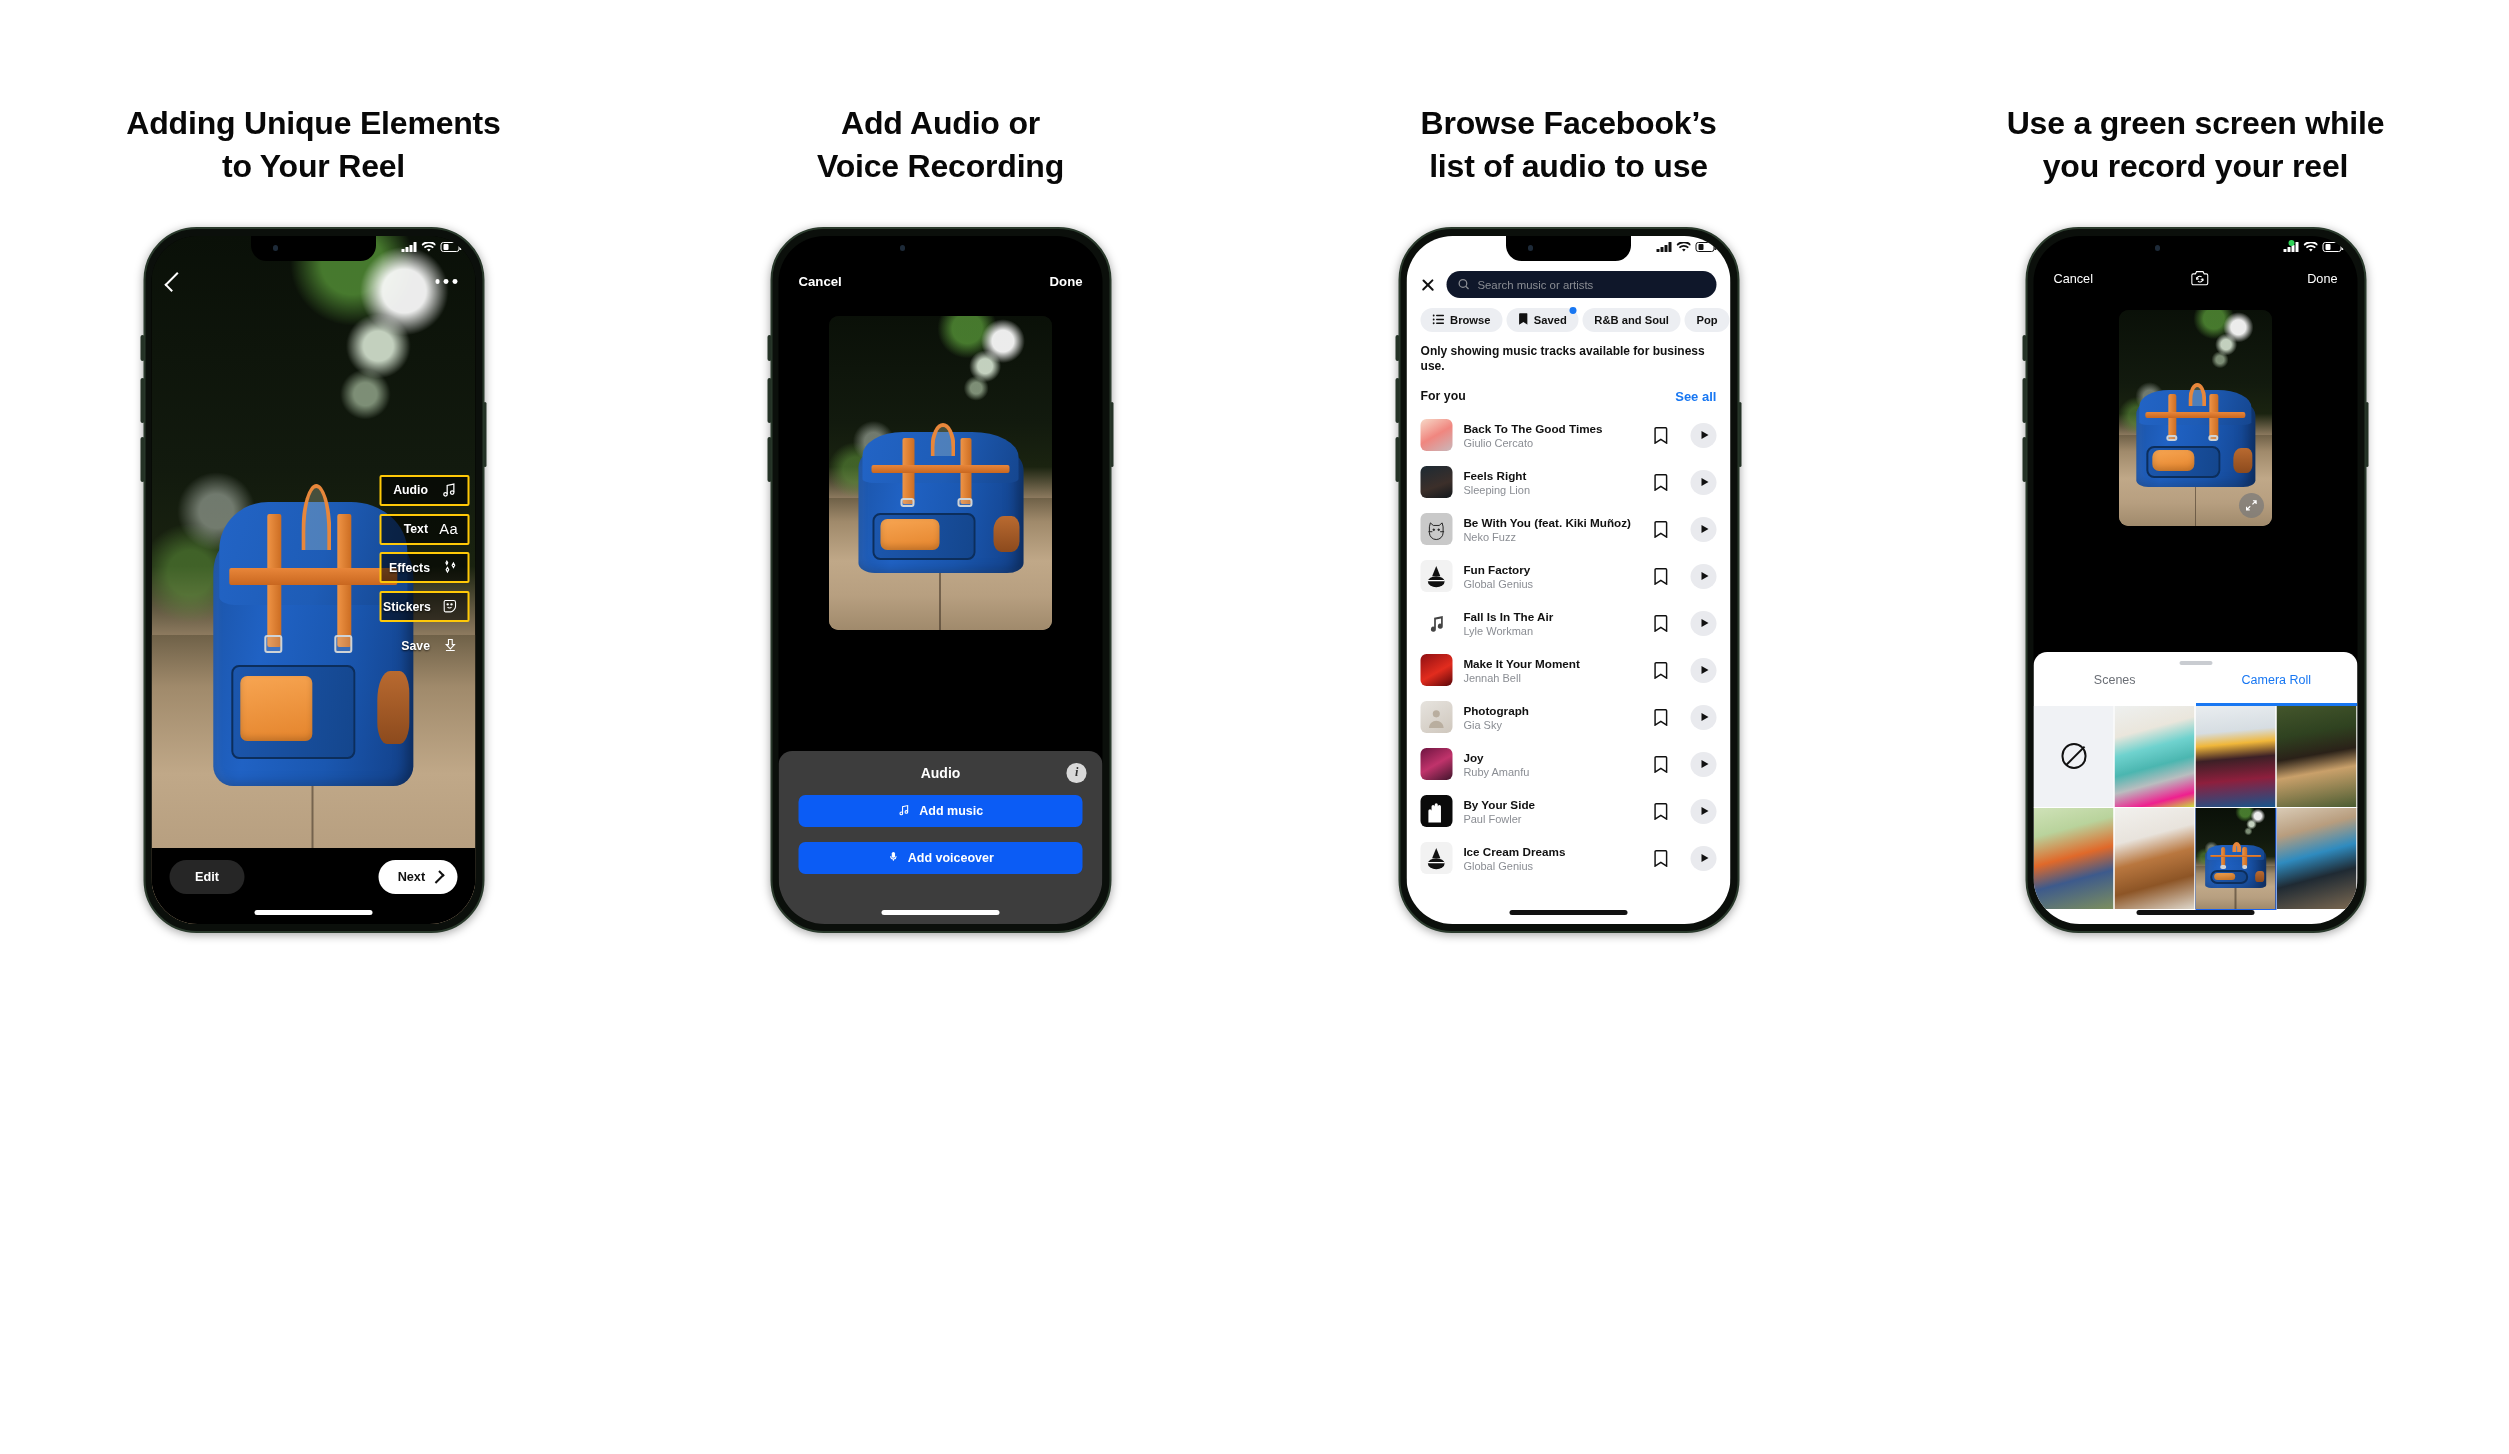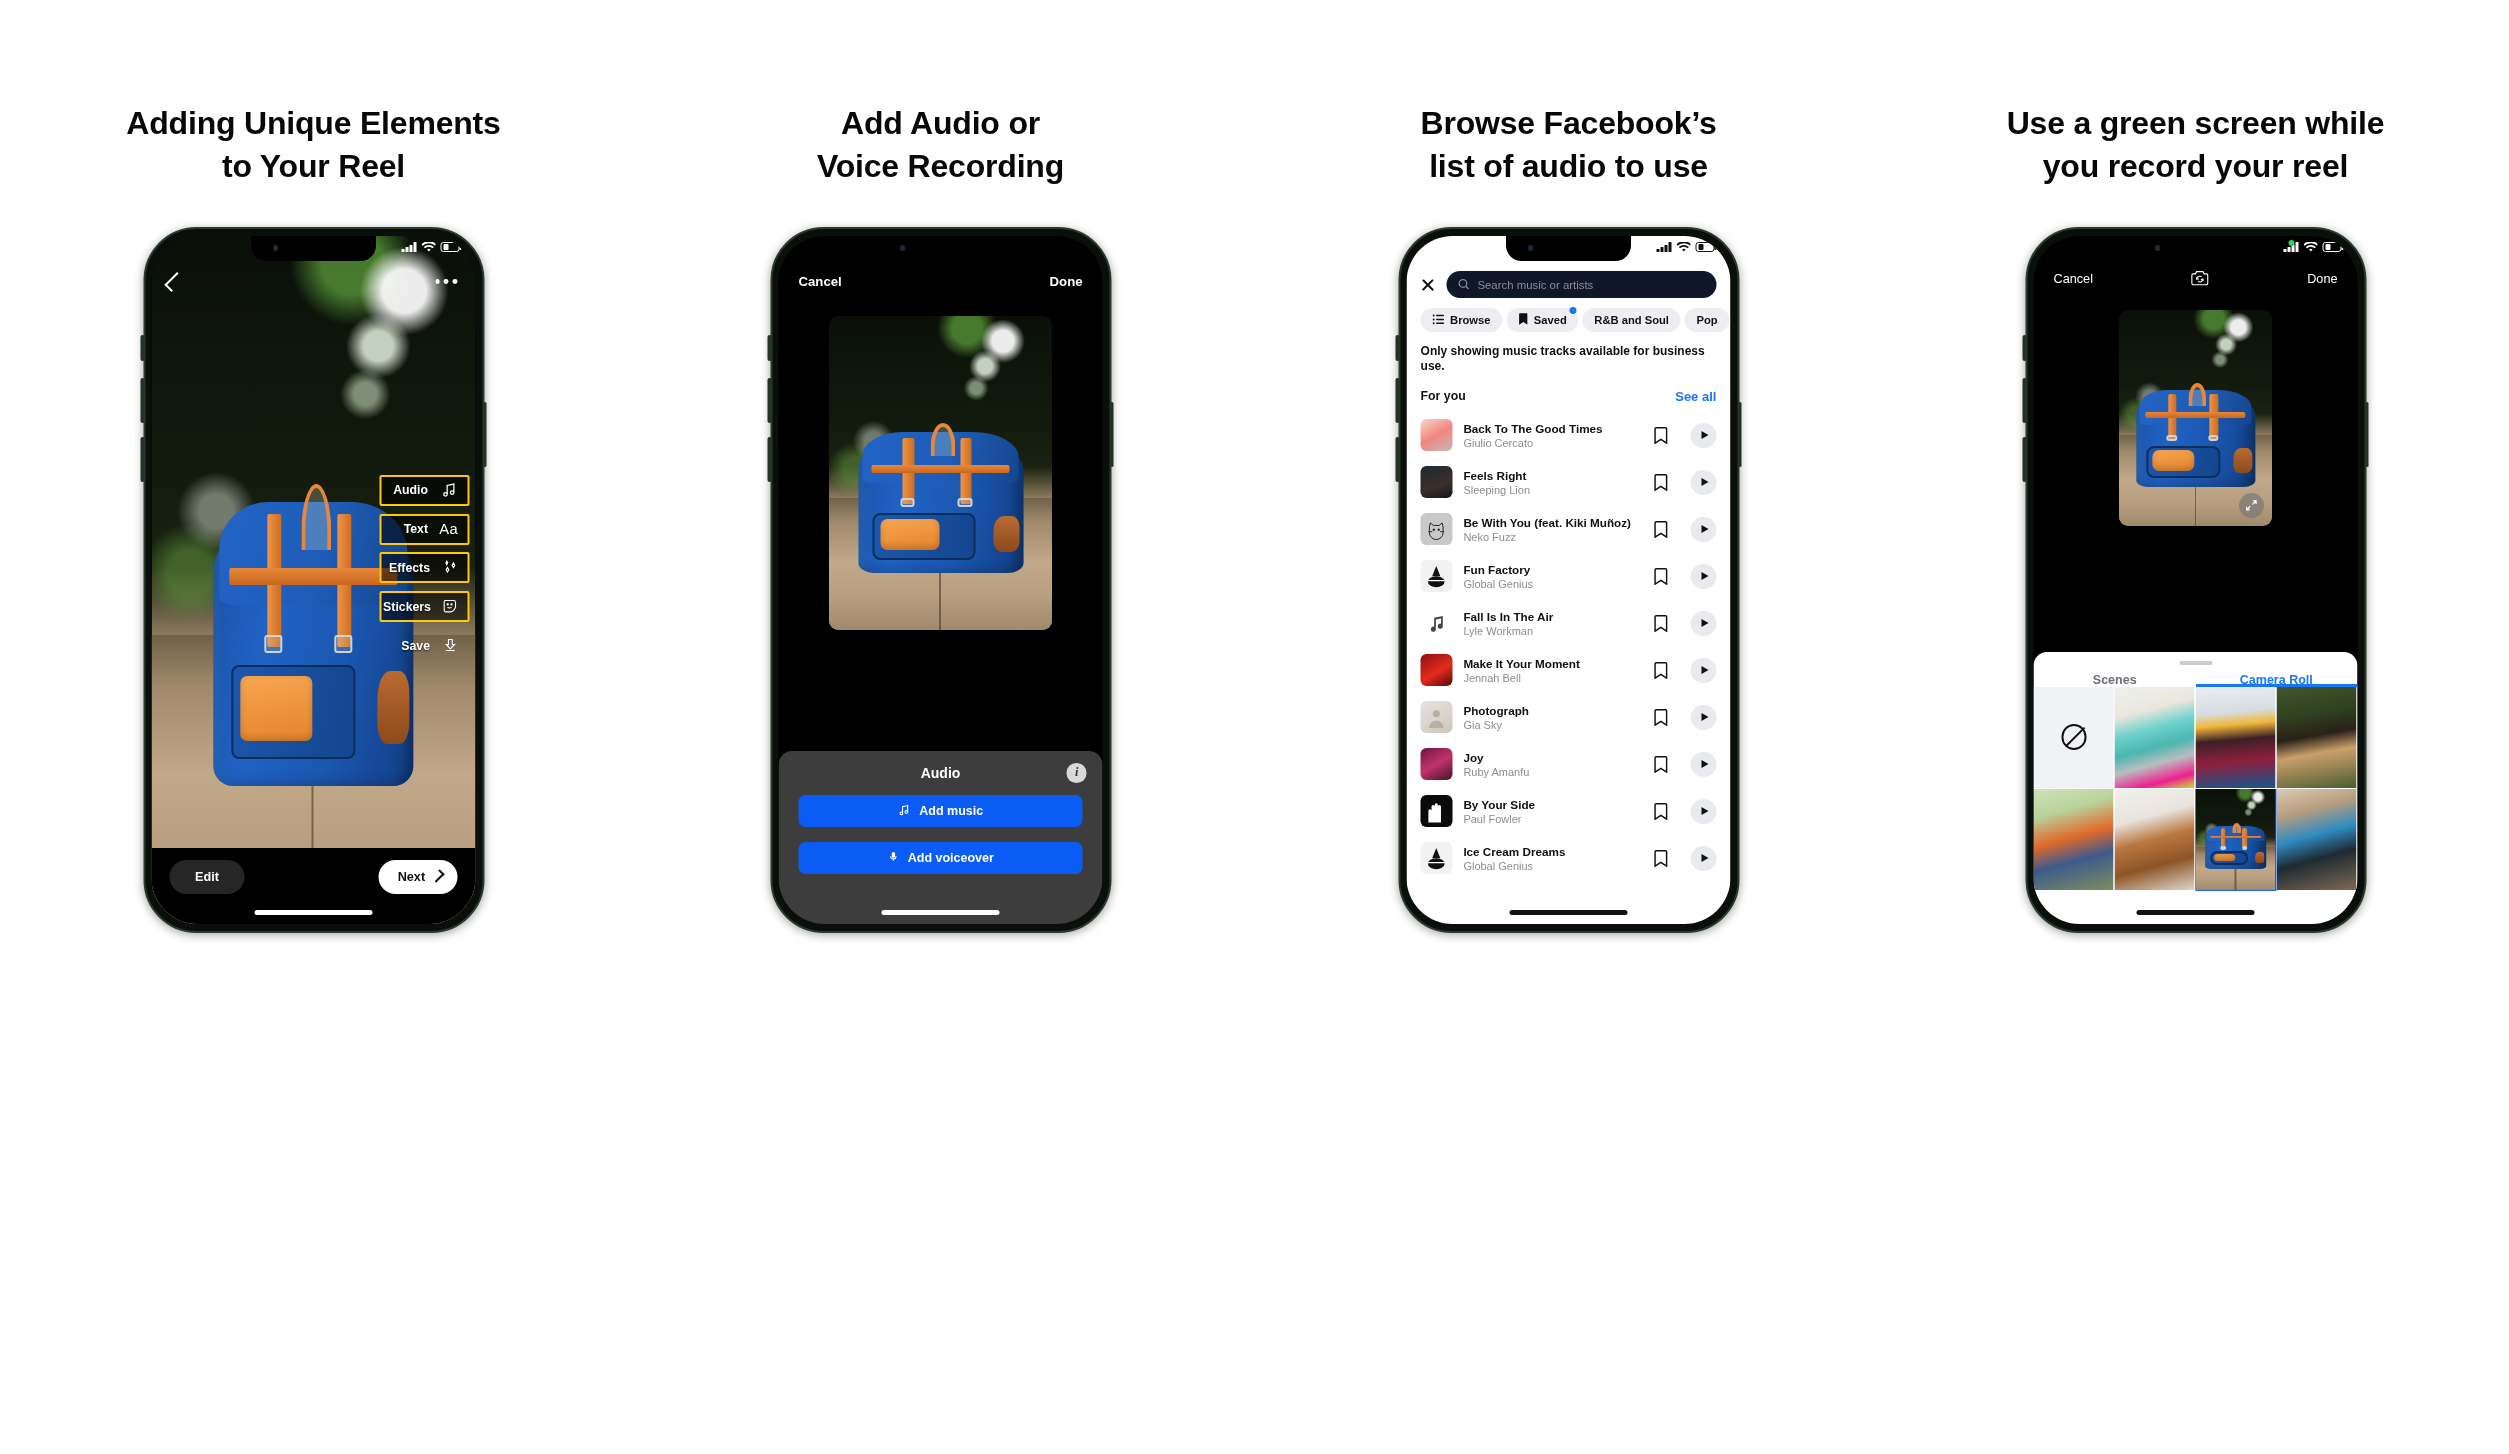--- a/index.html
+++ b/index.html
@@ -166,21 +166,21 @@
   }
   .toolbtn.hl{border:2.9px solid #FFC907;background:rgba(0,0,0,.55);border-radius:2px;}
   .toolbtn .ic{width:19.6px;height:19.6px;display:flex;align-items:center;justify-content:center;}
   .toolbtn svg{display:block;}
 
   .bottombar1{position:absolute;left:0;right:0;bottom:0;height:76px;background:#000;z-index:33;
     display:flex;align-items:flex-start;justify-content:space-between;padding:11.8px 17.6px 0;}
   .edit-btn{background:#262626;color:#fff;font-size:12.7px;font-weight:700;
     border-radius:19.6px;padding:9.8px 25.5px;}
   .next-btn{background:#fff;color:#111;font-size:12.7px;font-weight:700;
-    border-radius:19.6px;padding:9.8px 15.7px 9.8px 19.6px;display:flex;gap:9.8px;}
+    border-radius:19.6px;padding:9.8px 15.7px 9.8px 19.6px;display:flex;align-items:center;gap:9.8px;}
   .next-btn .ch{width:6.9px;height:11.8px;border-right:2.2px solid #111;border-top:2.2px solid #111;
     transform:rotate(45deg);}
 
   
   .topbar2{position:absolute;top:31px;left:0;right:0;height:29px;z-index:30;
     display:flex;align-items:center;justify-content:space-between;padding:0 19.6px;
     color:#fff;font-size:13.2px;font-weight:600;}
   .preview2{position:absolute;left:50%;transform:translateX(-50%);top:80px;
     width:223px;height:314px;border-radius:9.8px;overflow:hidden;z-index:20;}
   .sheet2{position:absolute;left:0;right:0;bottom:0;height:173px;background:#3d3d3d;
@@ -229,21 +229,21 @@
     display:flex;align-items:center;justify-content:space-between;padding:0 19.6px;
     color:#fff;font-size:12.7px;font-weight:500;}
   .preview4{position:absolute;left:50%;transform:translateX(-50%);top:74px;
     width:153px;height:216px;border-radius:9.8px;overflow:hidden;z-index:22;}
   .expand{position:absolute;right:7.8px;bottom:7.8px;width:25.5px;height:25.5px;border-radius:50%;
     background:rgba(120,120,120,.72);display:flex;align-items:center;justify-content:center;z-index:25;}
   .sheet4{position:absolute;left:0;right:0;bottom:0;height:272px;background:#fff;
     border-top-left-radius:13.7px;border-top-right-radius:13.7px;z-index:30;overflow:hidden;}
   .grabber{width:33px;height:3.9px;border-radius:2px;background:#c9ccd1;margin:8.8px auto 0;}
   .tabs4{display:flex;margin-top:7.8px;}
-  .tab4{flex:1;text-align:center;font-size:12.5px;font-weight:700;color:#6b6f76;padding-bottom:0;}
+  .tab4{flex:1;text-align:center;font-size:12.5px;font-weight:400;color:#6b6f76;padding-bottom:19px;}
   .tab4.active{color:#1877f2;box-shadow:inset 0 -2.9px 0 #1877f2;}
   .grid4{display:grid;grid-template-columns:repeat(4,1fr);}
   .cell{position:relative;height:102px;overflow:hidden;border-right:1px solid #fff;
     border-bottom:1px solid #fff;}
   .cell.sel{outline:2.9px solid #1a62f0;outline-offset:-2.9px;z-index:3;}
   .noicon{background:#f0f2f5;display:flex;align-items:center;justify-content:center;}
   .noglyph{width:25.5px;height:25.5px;border:2.2px solid #111;border-radius:50%;position:relative;}
   .noglyph::after{content:"";position:absolute;left:-1px;top:9.8px;width:25.5px;height:2.2px;background:#111;
     transform:rotate(-45deg);}
 </style>

